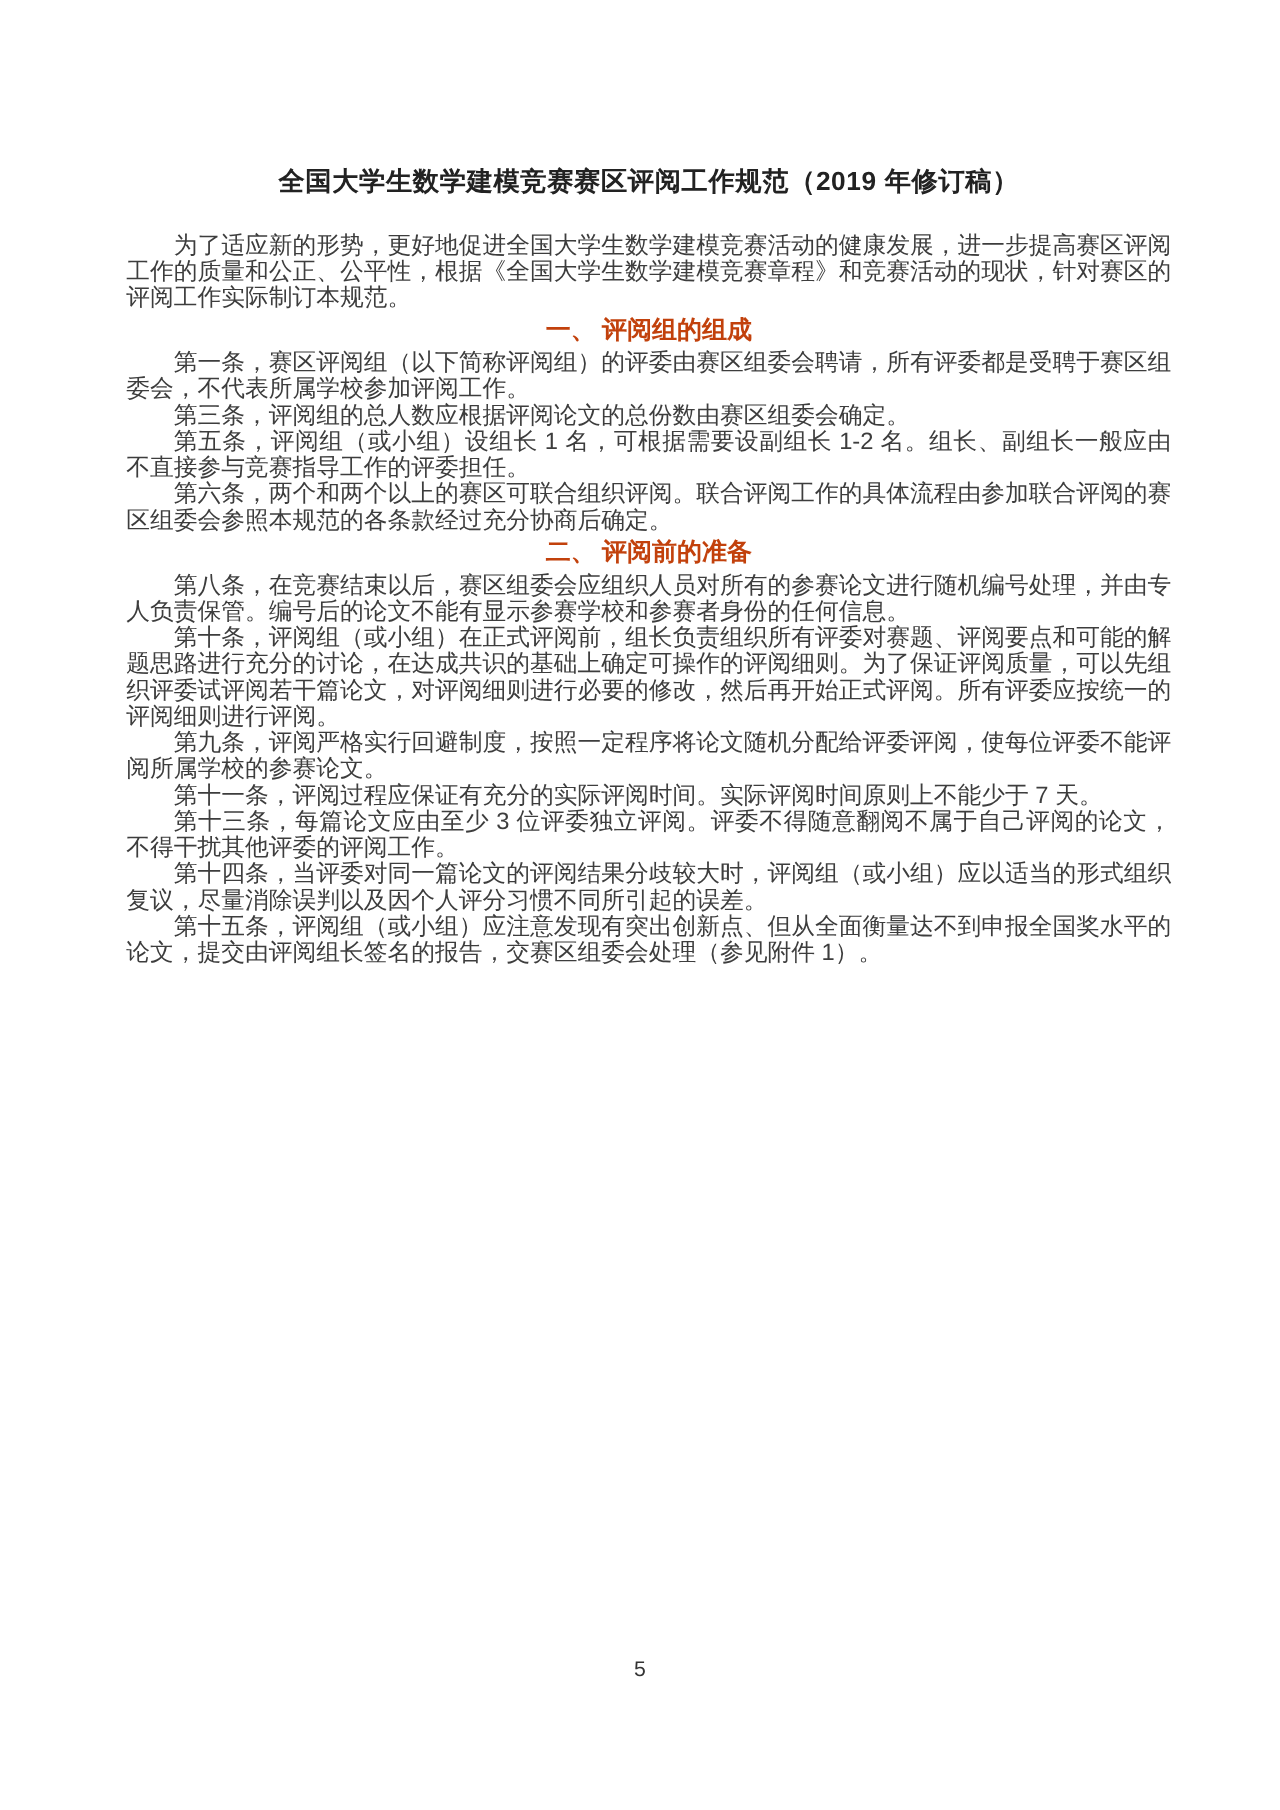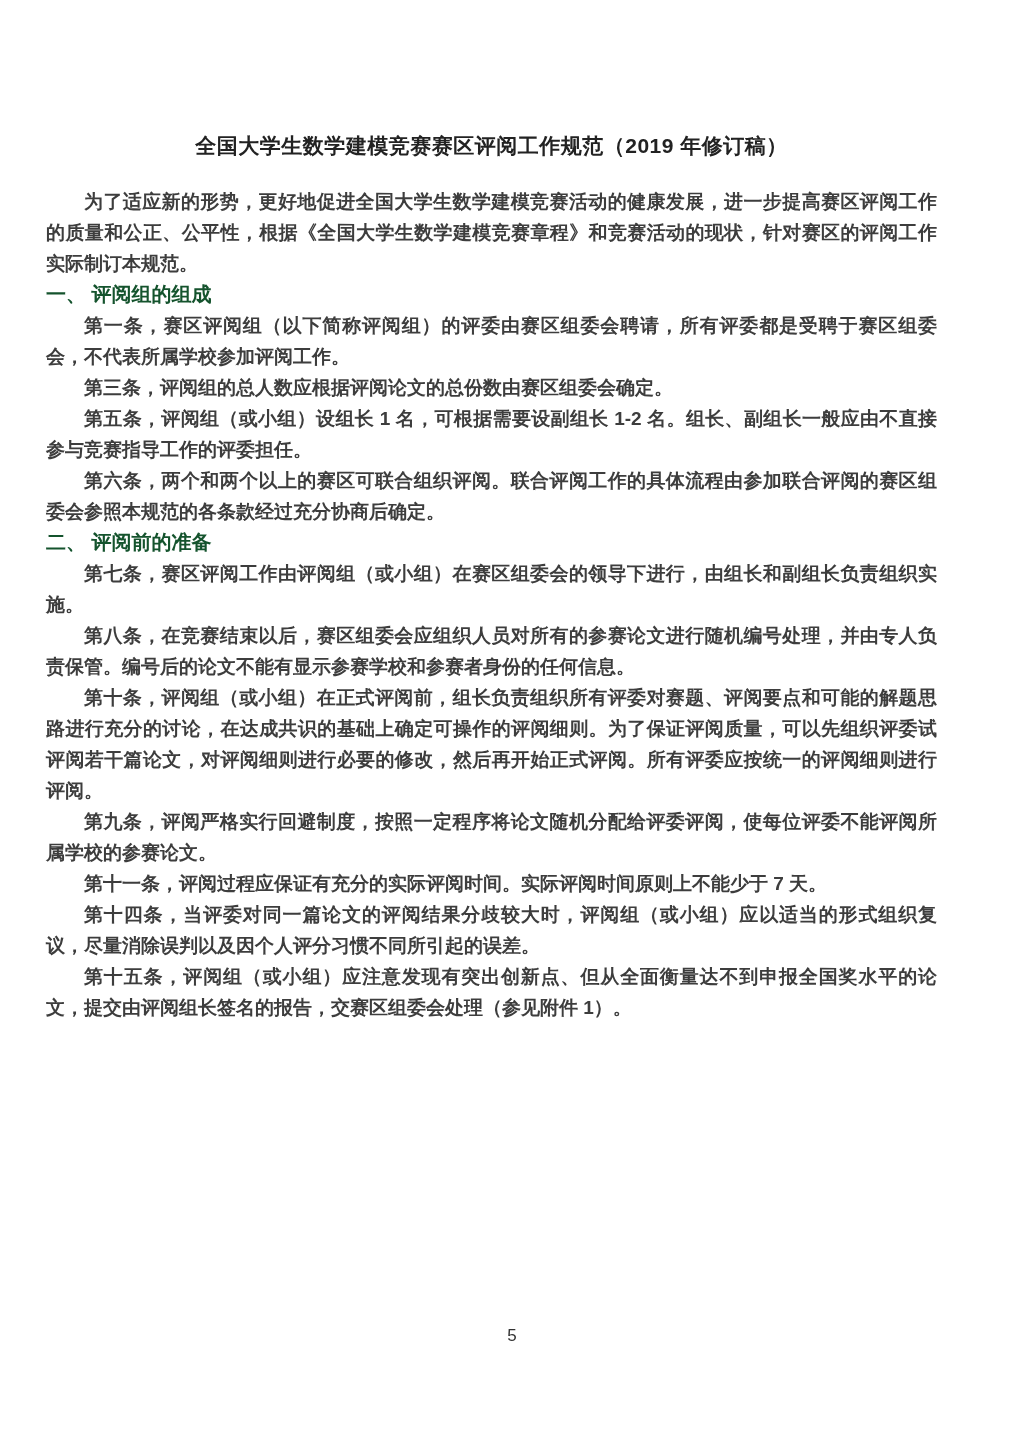--- a/index.html
+++ b/index.html
@@ -9,46 +9,46 @@
     height: 1448px;
     font-family: "Liberation Sans", "DejaVu Sans", sans-serif;
     color: #3d3d3d;
     position: relative;
     overflow: hidden;
   }
   .page {
     width: 1024px;
     height: 1348px;
     background: #ffffff;
-    padding: 131px 87px 0 46px;
+    padding: 131px 87px 0 101px;
     position: relative;
   }
   .doc-title {
     font-size: 21px;
     font-weight: bold;
     color: #222222;
     text-align: center;
     line-height: 30px;
     margin-bottom: 25px;
     letter-spacing: 0.5px;
   }
   .body-para {
     font-size: 19px;
-    line-height: 31px;
+    line-height: 21px;
     text-indent: 2em;
     text-align: justify;
     color: #3d3d3d;
-    font-weight: bold;
   }
   .section-heading {
     font-size: 20px;
     font-weight: bold;
-    color: #14532d;
-    text-align: left;
+    color: #c2410c;
+    text-align: center;
     line-height: 31px;
+    font-family: Liberation Serif, serif;
   }
   .page-number {
     position: absolute;
     top: 1324px;
     left: 0;
     width: 1024px;
     text-align: center;
     font-size: 17px;
     color: #333333;
     line-height: 24px;
@@ -63,24 +63,24 @@
 
   <p class="body-para">为了适应新的形势，更好地促进全国大学生数学建模竞赛活动的健康发展，进一步提高赛区评阅工作的质量和公正、公平性，根据《全国大学生数学建模竞赛章程》和竞赛活动的现状，针对赛区的评阅工作实际制订本规范。</p>
 
   <h2 class="section-heading">一、 评阅组的组成</h2>
   <p class="body-para">第一条，赛区评阅组（以下简称评阅组）的评委由赛区组委会聘请，所有评委都是受聘于赛区组委会，不代表所属学校参加评阅工作。</p>
   <p class="body-para">第三条，评阅组的总人数应根据评阅论文的总份数由赛区组委会确定。</p>
   <p class="body-para">第五条，评阅组（或小组）设组长 1 名，可根据需要设副组长 1-2 名。组长、副组长一般应由不直接参与竞赛指导工作的评委担任。</p>
   <p class="body-para">第六条，两个和两个以上的赛区可联合组织评阅。联合评阅工作的具体流程由参加联合评阅的赛区组委会参照本规范的各条款经过充分协商后确定。</p>
 
   <h2 class="section-heading">二、 评阅前的准备</h2>
-  <p class="body-para">第七条，赛区评阅工作由评阅组（或小组）在赛区组委会的领导下进行，由组长和副组长负责组织实施。</p>
   <p class="body-para">第八条，在竞赛结束以后，赛区组委会应组织人员对所有的参赛论文进行随机编号处理，并由专人负责保管。编号后的论文不能有显示参赛学校和参赛者身份的任何信息。</p>
   <p class="body-para">第十条，评阅组（或小组）在正式评阅前，组长负责组织所有评委对赛题、评阅要点和可能的解题思路进行充分的讨论，在达成共识的基础上确定可操作的评阅细则。为了保证评阅质量，可以先组织评委试评阅若干篇论文，对评阅细则进行必要的修改，然后再开始正式评阅。所有评委应按统一的评阅细则进行评阅。</p>
   <p class="body-para">第九条，评阅严格实行回避制度，按照一定程序将论文随机分配给评委评阅，使每位评委不能评阅所属学校的参赛论文。</p>
 
   <p class="body-para">第十一条，评阅过程应保证有充分的实际评阅时间。实际评阅时间原则上不能少于 7 天。</p>
+  <p class="body-para">第十三条，每篇论文应由至少 3 位评委独立评阅。评委不得随意翻阅不属于自己评阅的论文，不得干扰其他评委的评阅工作。</p>
   <p class="body-para">第十四条，当评委对同一篇论文的评阅结果分歧较大时，评阅组（或小组）应以适当的形式组织复议，尽量消除误判以及因个人评分习惯不同所引起的误差。</p>
   <p class="body-para">第十五条，评阅组（或小组）应注意发现有突出创新点、但从全面衡量达不到申报全国奖水平的论文，提交由评阅组长签名的报告，交赛区组委会处理（参见附件 1）。</p>
 
   <div class="page-number">5</div>
 
 </div>
 
 </body></html>

